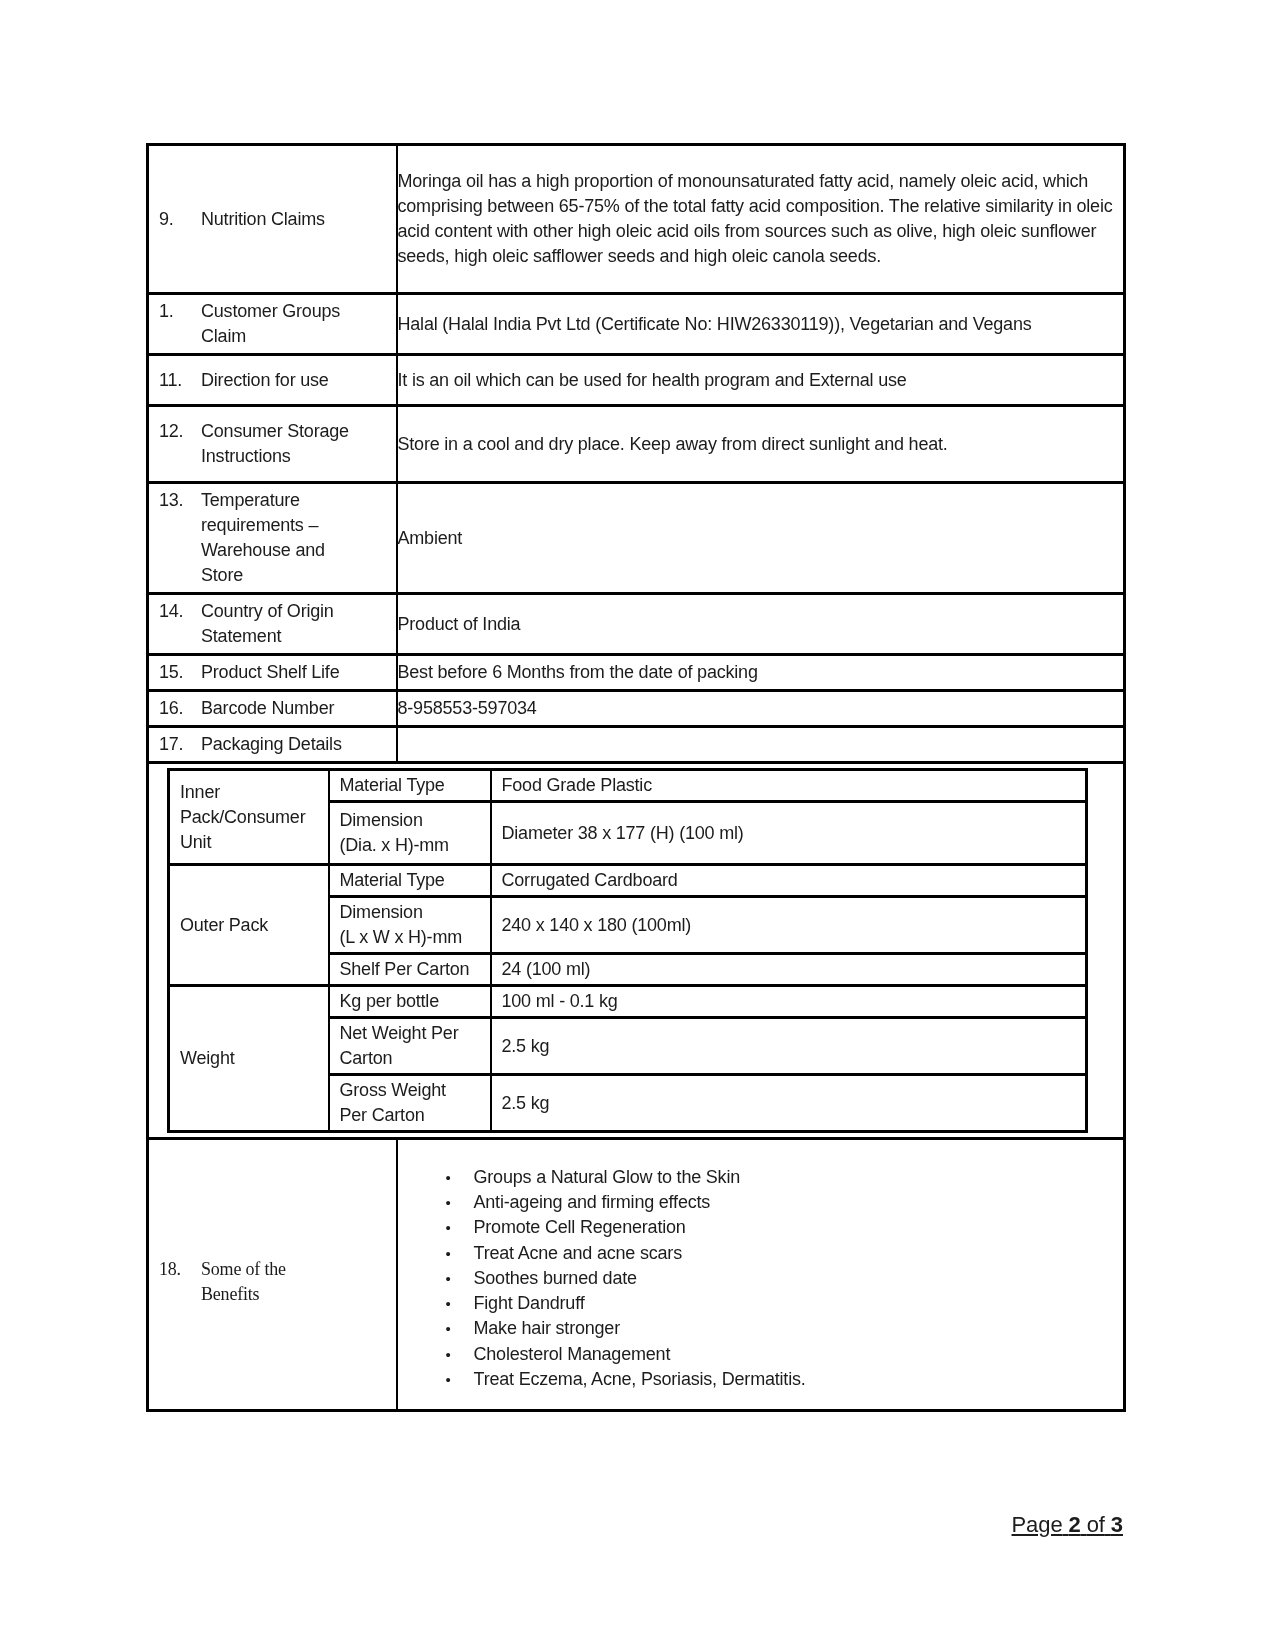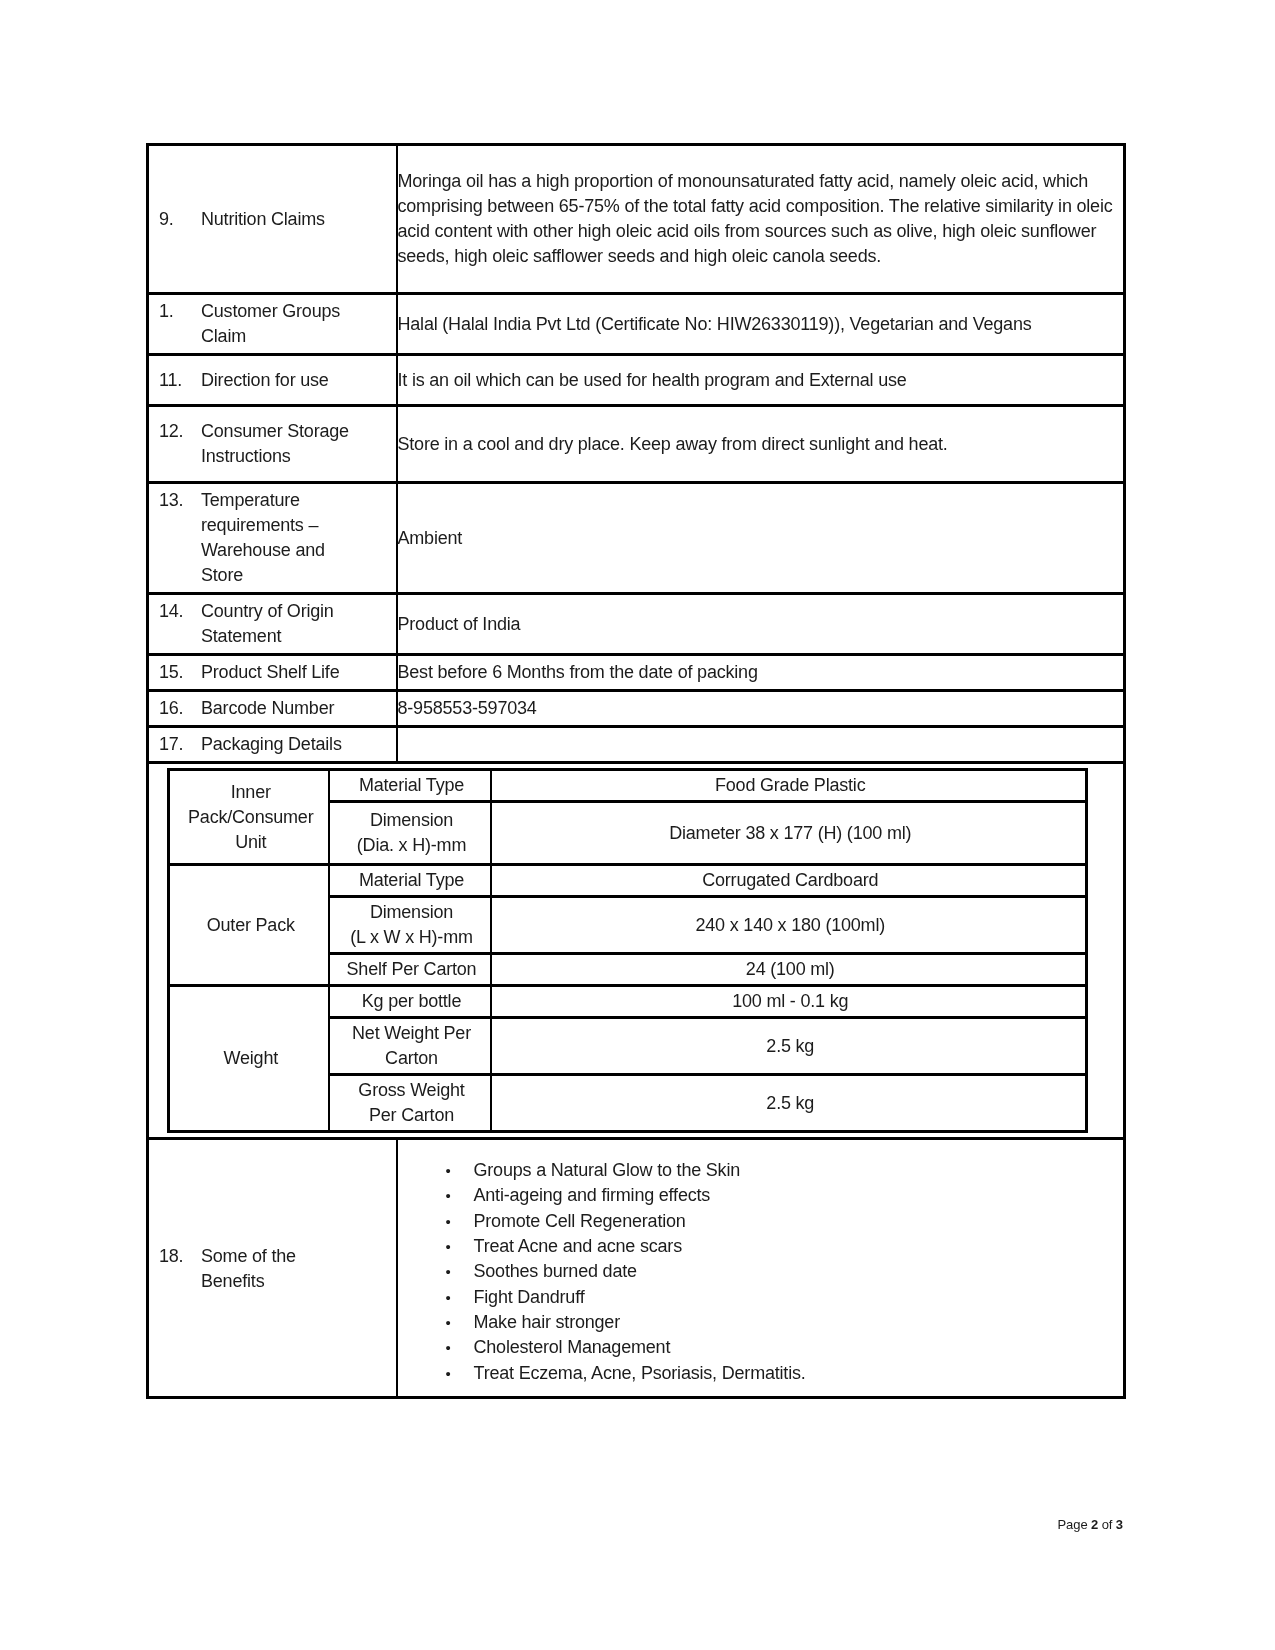--- a/index.html
+++ b/index.html
@@ -29,23 +29,23 @@
   tr.r9  > td { height:138px; }
   tr.r10 > td { height:48px; }
   tr.r11 > td { height:40px; }
   tr.r12 > td { height:66px; }
   tr.r13 > td { height:95px; }
   tr.r14 > td { height:42px; }
   tr.r15 > td { height:24px; }
   tr.r16 > td { height:23px;margin-top:20px; }
   tr.r17 > td { height:24px; }
   tr.r18 > td { height:246px; vertical-align:top; }
-  tr.r18 td.lblcell { padding-top:6px; }
-  
-  td.pack-region { height:330px; vertical-align:top; padding:16px 0 0 0;text-align:center; }
+  tr.r18 td.lblcell { padding-top:19px;font-family:Liberation Serif, serif; }
+  
+  td.pack-region { height:330px; vertical-align:top; padding:16px 0 0 0; }
   table.pack {
     margin-left:18px; width:921px;
     border-collapse:collapse; table-layout:fixed;
     border:3px solid #000;
   }
   table.pack td {
     border-left:2px solid #000; border-right:2px solid #000;
     border-top:3px solid #000; border-bottom:3px solid #000;
     vertical-align:middle; padding:2px 6px 2px 10px;
   }
@@ -57,21 +57,21 @@
   tr.p-lg  > td { height:56px; }
   
   ul.benefits {
     list-style:none; margin:8px 0 0 0; padding:0 0 0 48px;
   }
   ul.benefits li { display:flex; line-height:25.3px; }
   ul.benefits li .dot { flex:none; width:28px; font-size:15px; }
   
   .footer {
     position:absolute; top:1512px; right:152px;
-    font-size:13px; letter-spacing:-0.1px;
+    font-size:22px; letter-spacing:-0.1px;text-decoration:underline;
   }
   .footer b { font-weight:bold; }
 </style>
 </head>
 <body>
 
 <div class="page">
 
   <table class="spec">
     <colgroup>

